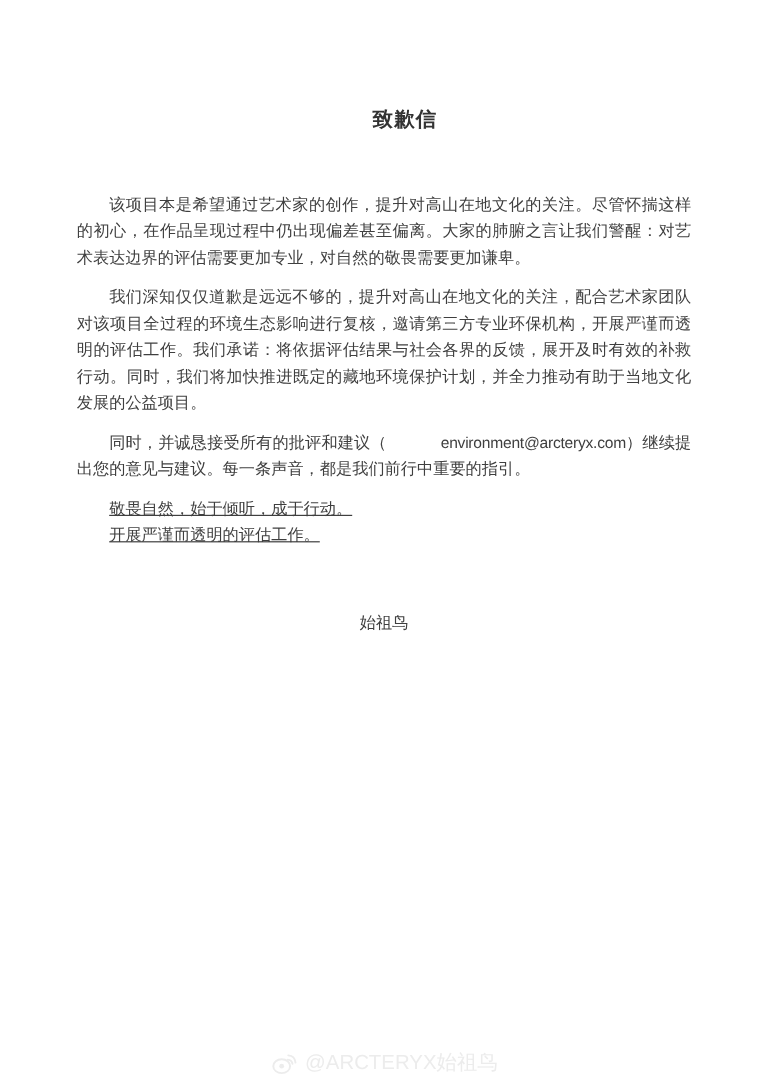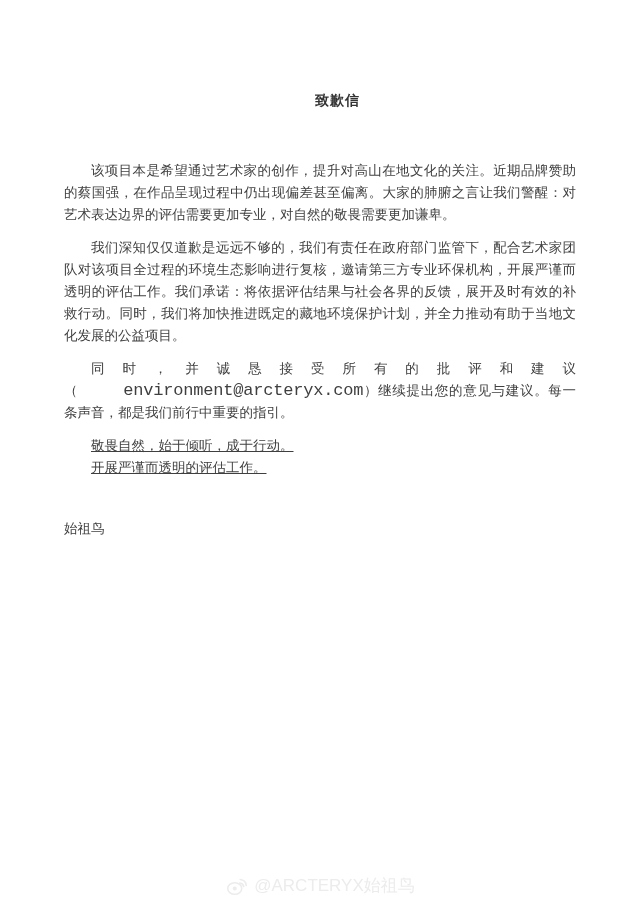--- a/index.html
+++ b/index.html
@@ -14,21 +14,21 @@
     margin: 0 auto;
     background: #ffffff;
     overflow: hidden;
     font-family: "Liberation Sans", "DejaVu Sans", sans-serif;
     color: #3f3f3f;
   }
   .letter-title {
     margin: 0;
     padding-top: 89px;
     text-align: center;
-    font-size: 14px;
+    font-size: 17px;
     line-height: 22px;
     font-weight: bold;
     color: #333333;
     letter-spacing: 1px;
     padding-left: 35px;
   }
   .content {
     width: 512px;
     margin: 49px auto 0 auto;
     font-size: 13.5px;
@@ -38,29 +38,29 @@
   }
   .content p {
     margin: 0 0 11px 0;
     text-indent: 2em;
   }
   .content p.tight {
     margin: 0;
     text-decoration: underline;
   }
   .email {
-    font-family: Liberation Mono, monospace;
-    font-size: 17px;
+    font-family: Liberation Sans, sans-serif;
+    font-size: 13px;
     letter-spacing: -0.2px;
     margin-left: 45px;
   }
   .signature-block {
     width: 512px;
-    margin: 39px auto 0 auto;
-    text-align: left;
+    margin: 51px auto 0 auto;
+    text-align: center;
     font-size: 13.5px;
     line-height: 22px;
   }
   .signature-block div {
     margin: 0;
   }
   .watermark {
     position: absolute;
     left: 50%;
     bottom: 7px;
@@ -79,22 +79,22 @@
   }
 </style>
 </head>
 <body>
 
 <div class="page">
 
   <h1 class="letter-title">致歉信</h1>
 
   <div class="content">
-    <p>该项目本是希望通过艺术家的创作，提升对高山在地文化的关注。近期品牌赞助的蔡国强，在作品呈现过程中仍出现偏差甚至偏离。大家的肺腑之言让我们警醒：对艺术表达边界的评估需要更加专业，对自然的敬畏需要更加谦卑。</p>
-    <p>我们深知仅仅道歉是远远不够的，我们有责任在政府部门监管下，配合艺术家团队对该项目全过程的环境生态影响进行复核，邀请第三方专业环保机构，开展严谨而透明的评估工作。我们承诺：将依据评估结果与社会各界的反馈，展开及时有效的补救行动。同时，我们将加快推进既定的藏地环境保护计划，并全力推动有助于当地文化发展的公益项目。</p>
+    <p>该项目本是希望通过艺术家的创作，提升对高山在地文化的关注。尽管怀揣这样的初心，在作品呈现过程中仍出现偏差甚至偏离。大家的肺腑之言让我们警醒：对艺术表达边界的评估需要更加专业，对自然的敬畏需要更加谦卑。</p>
+    <p>我们深知仅仅道歉是远远不够的，提升对高山在地文化的关注，配合艺术家团队对该项目全过程的环境生态影响进行复核，邀请第三方专业环保机构，开展严谨而透明的评估工作。我们承诺：将依据评估结果与社会各界的反馈，展开及时有效的补救行动。同时，我们将加快推进既定的藏地环境保护计划，并全力推动有助于当地文化发展的公益项目。</p>
     <p><span>同时，并诚恳接受所有的批评和建议（</span><span class="email">environment@arcteryx.com</span><span>）继续提出您的意见与建议。每一条声音，都是我们前行中重要的指引。</span></p>
     <p class="tight">敬畏自然，始于倾听，成于行动。</p>
     <p class="tight">开展严谨而透明的评估工作。</p>
   </div>
 
   <div class="signature-block">
     <div>始祖鸟</div>
   </div>
 
   <div class="watermark">

